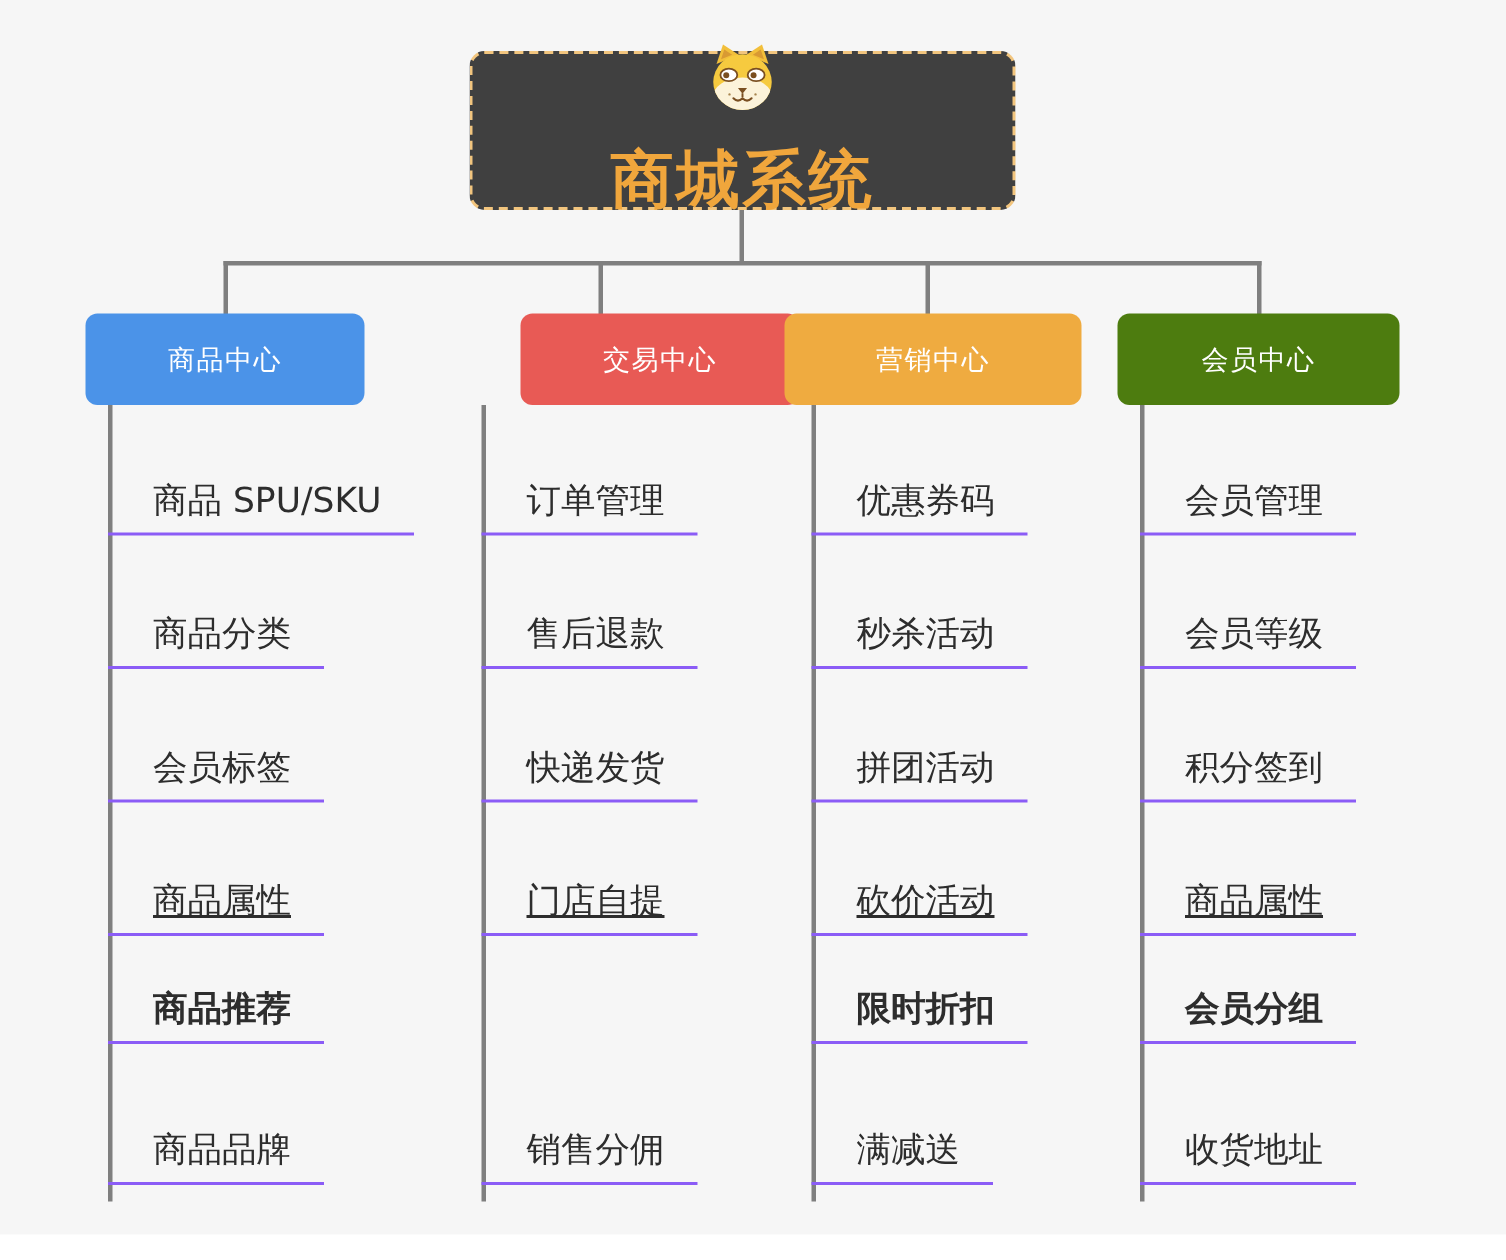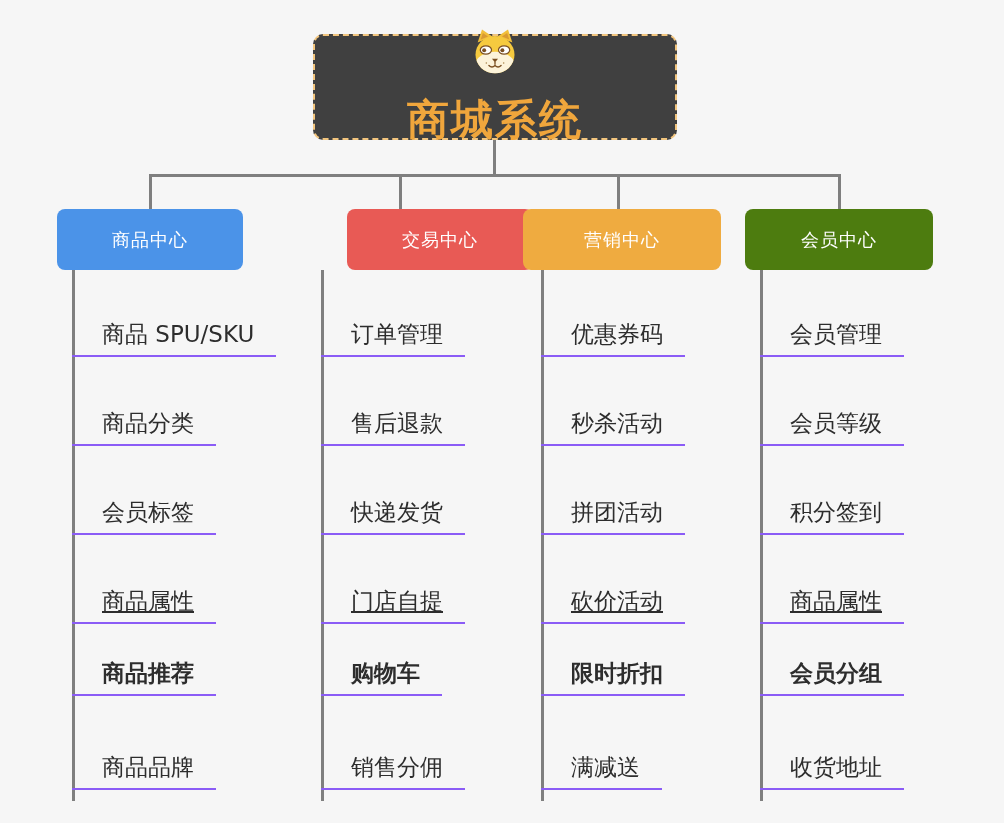--- a/index.html
+++ b/index.html
@@ -102,21 +102,20 @@
   <div class="leaf c0 r1">商品分类</div>
   <div class="leaf c0 r2">会员标签</div>
   <div class="leaf c0 r3">商品属性</div>
   <div class="leaf c0 r4">商品推荐</div>
   <div class="leaf c0 r5">商品品牌</div>
 
   <div class="leaf c1 r0">订单管理</div>
   <div class="leaf c1 r1">售后退款</div>
   <div class="leaf c1 r2">快递发货</div>
   <div class="leaf c1 r3">门店自提</div>
-  <div class="leaf c1 r4">购物车</div>
   <div class="leaf c1 r5">销售分佣</div>
 
   <div class="leaf c2 r0">优惠券码</div>
   <div class="leaf c2 r2">拼团活动</div>
   <div class="leaf c2 r1">秒杀活动</div>
   <div class="leaf c2 r3">砍价活动</div>
   <div class="leaf c2 r4">限时折扣</div>
   <div class="leaf c2 r5">满减送</div>
 
   <div class="leaf c3 r0">会员管理</div>

